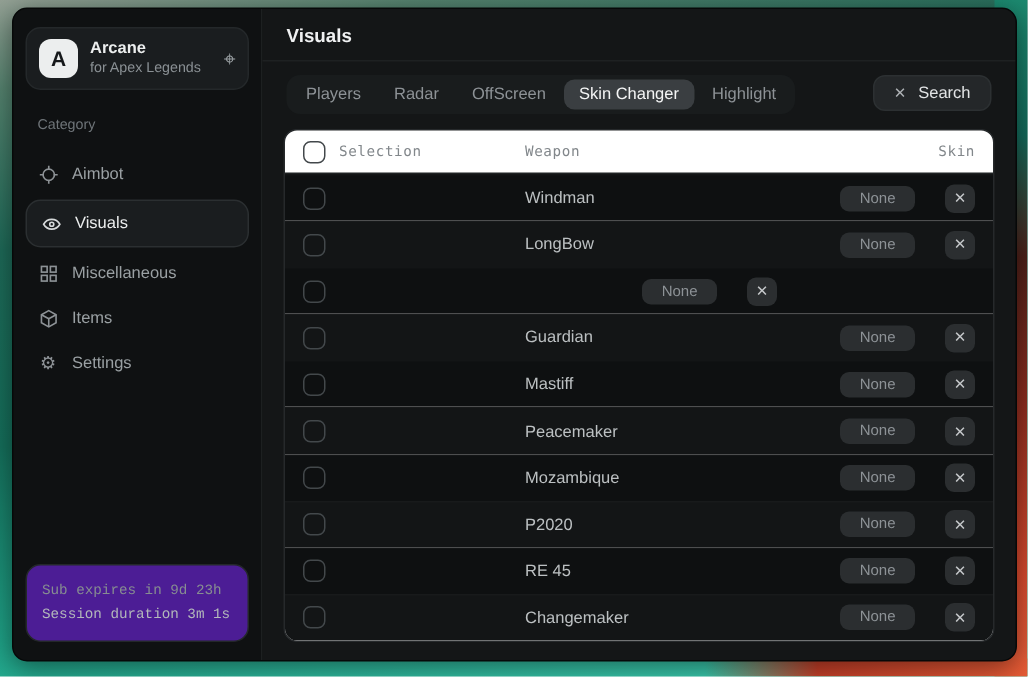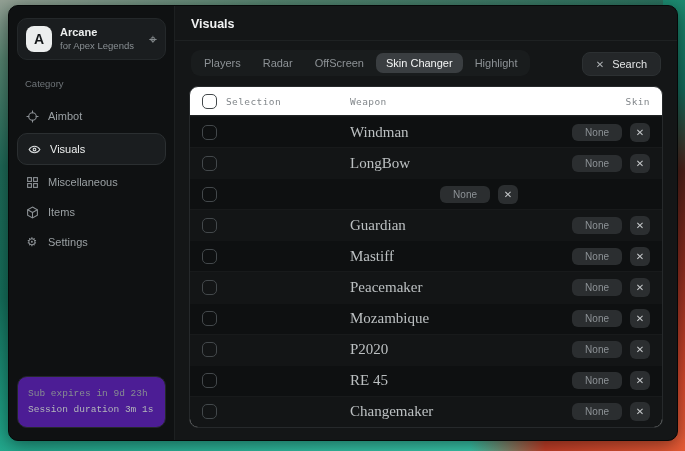--- a/index.html
+++ b/index.html
@@ -54,21 +54,21 @@
     margin:auto 8px 4px; border:1px solid #24282a; border-radius:10px;
     padding:9px 10px; background:#4c1d95;
     font-family:Liberation Mono, monospace; font-size:9.5px; line-height:1.7;
   }
   .sf-line1{ color:#878d91; }
   .sf-line2{ color:#b3b8ba; }
   
   .main{ flex:1; background:#141617; display:flex; flex-direction:column; min-width:0; }
   .main-header{ padding:11px 16px 9px; border-bottom:1px solid #1e2122; }
   .main-title{ color:#f0f1f2; font-size:12.5px; font-weight:bold; }
-  .toolbar{ display:flex; align-items:flex-end; justify-content:space-between; padding:9px 16px 8px; }
+  .toolbar{ display:flex; align-items:flex-start; justify-content:space-between; padding:9px 16px 8px; }
   .tabs{ display:inline-flex; gap:2px; background:#191c1d; border-radius:9px; padding:3px; }
   .tab{
     font-size:11px; color:#8d9296; padding:4px 10px; border-radius:7px; cursor:pointer; white-space:nowrap;
   }
   .tab.active{ background:#3a3e41; color:#f4f5f5; }
   .search-btn{
     display:flex; align-items:center; gap:8px; background:#242729; border:1px solid #2c3032;
     border-radius:8px; padding:5px 13px; color:#e2e4e5; font-size:11px; cursor:pointer;
   }
   .search-btn .x{ color:#aeb2b5; font-size:10px; }
@@ -83,22 +83,22 @@
   }
   .t-body{ flex:1; display:flex; flex-direction:column; }
   .row{ flex:1; border-top:1px solid rgba(255,255,255,.025); }
   .row:nth-child(odd){ background:#0e1011; }
   .row:nth-child(even){ background:#131516; }
   .cell-sel{ display:flex; align-items:center; gap:9px; }
   .checkbox{
     width:15px; height:15px; border:1.5px solid #43484b; border-radius:5px;
     background:transparent; cursor:pointer; flex:0 0 15px;
   }
-  .cell-weapon{ color:#bcc0c2; font-size:15px;font-family:Liberation Serif, serif; }
-  .cell-skin{ display:flex; align-items:center; justify-content:flex-end; gap:8px; }
+  .cell-weapon{ color:#bcc0c2; font-size:11px; }
+  .cell-skin{ display:flex; align-items:center; justify-content:flex-end; gap:20px; }
   .skin-pill{
     background:#2b2e30; color:#8d9296; font-size:10px; padding:3px 13px;
     border-radius:6px; cursor:pointer;
   }
   .skin-clear{
     background:#2b2e30; color:#c6c9cb; font-size:10px; width:20px; height:19px;
     border-radius:6px; display:grid; place-items:center; cursor:pointer;
   }
   .head-skin{ text-align:right; justify-content:flex-end; }
   svg{ display:block; }

